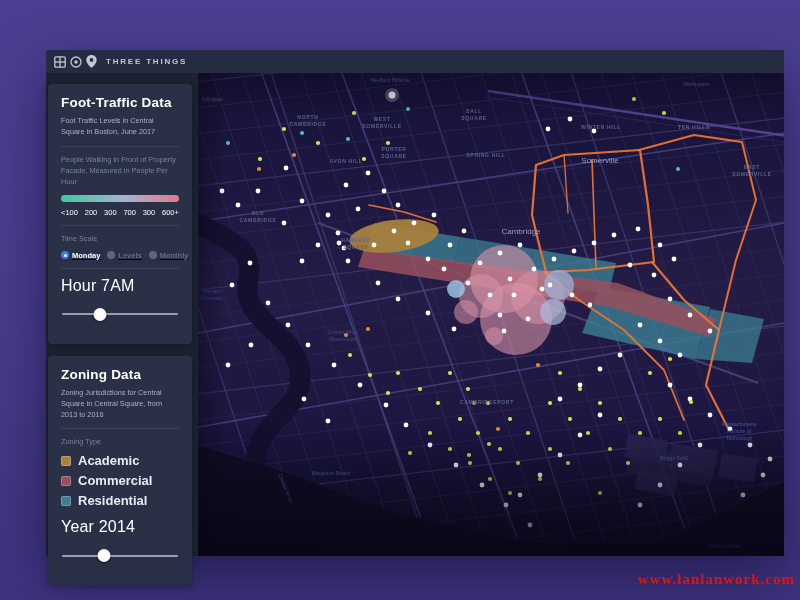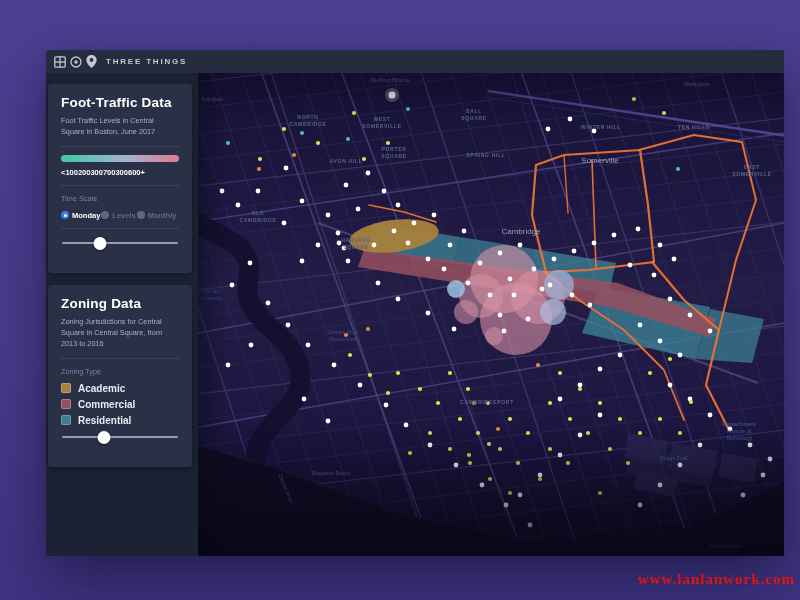--- a/index.html
+++ b/index.html
@@ -15,33 +15,33 @@
   .appbody{flex:1;display:flex;min-height:0;}
   .sidebar{width:152px;flex:0 0 152px;background:#1c2233;padding-top:11px;box-sizing:border-box;}
   .card{width:144px;margin-left:2px;margin-bottom:12px;background:#2a3146;border-radius:4px;
         padding:11px 13px 21px;box-sizing:border-box;box-shadow:0 2px 7px rgba(0,0,0,.3);}
   .card h1{font-size:13.5px;color:#fff;margin:0 0 6px;letter-spacing:.2px;}
   .sub{font-size:7.3px;line-height:1.5;color:#a9b1c6;margin:0;}
   .rule{border:none;border-top:1px solid #3b4259;margin:8px 0;}
   .muted{font-size:7.3px;line-height:1.5;color:#78829e;margin:0 0 7px;}
   .grad{height:7px;border-radius:4px;margin:1px 0 6px;
         background:linear-gradient(90deg,#3fc8a2 0%,#a8b2cf 55%,#e07a8c 100%);}
-  .scale{display:flex;color:#fff;font-size:7.5px;font-weight:bold;}
-  .radios{display:flex;align-items:center;gap:1px;margin:6px 0 2px;flex-wrap:nowrap;}
+  .scale{display:flex;justify-content:space-between;color:#fff;font-size:7.5px;font-weight:normal;}
+  .radios{display:flex;align-items:center;gap:7px;margin:6px 0 2px;flex-wrap:nowrap;text-decoration:underline;}
   .radio{display:flex;align-items:center;gap:3px;font-size:7.5px;font-weight:bold;color:#626c88;white-space:nowrap;}
   .rdot{width:8px;height:8px;border-radius:50%;background:#5d6780;position:relative;flex:0 0 8px;}
   .radio.sel{color:#fff;}
   .radio.sel .rdot{background:#3a7de8;}
   .radio.sel .rdot::after{content:"";position:absolute;left:2.5px;top:2.5px;width:3px;height:3px;border-radius:50%;background:#fff;}
   .bigh{font-size:16px;color:#fff;margin:4px 0 13px;letter-spacing:.2px;}
   .slider{position:relative;height:13px;margin:0 1px 2px;}
   .track{position:absolute;left:0;right:0;top:5.5px;height:2px;background:#98a0b4;border-radius:1px;}
   .thumb{position:absolute;top:0;width:13px;height:13px;border-radius:50%;background:#fff;
          box-shadow:0 1px 3px rgba(0,0,0,.55);transform:translateX(-50%);}
-  .legend-row{display:flex;align-items:center;gap:7px;margin:5px 0;font-size:10px;font-weight:bold;color:#e8ebf2;text-align:right;}
+  .legend-row{display:flex;align-items:center;gap:7px;margin:5px 0;font-size:13px;font-weight:bold;color:#e8ebf2;text-align:right;}
   .swatch{width:10px;height:10px;border-radius:2px;flex:0 0 10px;box-shadow:inset 0 0 0 1px rgba(255,255,255,.25);}
   .map{flex:1;position:relative;background:#1e1940;min-width:0;}
   .map svg{display:block;width:100%;height:100%;}
   .map::after{content:"";position:absolute;inset:0;pointer-events:none;
     background:radial-gradient(110% 95% at 42% 38%, rgba(0,0,0,0) 55%, rgba(8,6,22,.45) 100%),
                linear-gradient(180deg, rgba(10,8,26,.4) 0%, rgba(10,8,26,0) 10%, rgba(10,8,26,0) 72%, rgba(7,5,18,.75) 100%),
                linear-gradient(90deg, rgba(8,8,22,.45) 0%, rgba(8,8,22,0) 5%);}
   .watermark{position:absolute;right:5px;bottom:12px;color:#e01313;font-family:"Liberation Serif",serif;
              font-size:15px;font-weight:bold;letter-spacing:1px;}
   
@@ -75,20 +75,21 @@
       <span class="app-title">THREE THINGS</span>
     </div>
 
     <div class="appbody">
       <div class="sidebar">
 
         <section class="card">
           <h1>Foot-Traffic Data</h1>
           <p class="sub">Foot Traffic Levels in Central Square in Boston, June 2017</p>
           <hr class="rule">
+          <p class="muted">People Walking in Front of Property Facade, Measured in People Per Hour</p>
           <div class="grad"></div>
           <div class="scale">
               <span>&lt;100</span>
               <span>200</span>
               <span>300</span>
               <span>700</span>
               <span>300</span>
               <span>600+</span>
             </div>
           <hr class="rule">
@@ -101,20 +102,21 @@
               <div class="radio">
                 <span class="rdot"></span>
                 <span>Levels</span>
               </div>
               <div class="radio">
                 <span class="rdot"></span>
                 <span>Monthly</span>
               </div>
             </div>
           <hr class="rule">
+          <div class="bigh">Hour 7AM</div>
           <div class="slider">
             <div class="track"></div>
             <div class="thumb" style="left: 33%;"></div>
           </div>
         </section>
 
         <section class="card">
           <h1>Zoning Data</h1>
           <p class="sub">Zoning Jurisdictions for Central Square in Central Square, from 2013 to 2016</p>
           <hr class="rule">
@@ -126,20 +128,21 @@
               </div>
               <div class="legend-row">
                 <span class="swatch" style="background: rgb(151, 80, 94);"></span>
                 <span>Commercial</span>
               </div>
               <div class="legend-row">
                 <span class="swatch" style="background: rgb(60, 126, 146);"></span>
                 <span>Residential</span>
               </div>
             </div>
+          <div class="bigh" style="margin-top:10px">Year 2014</div>
           <div class="slider">
             <div class="track"></div>
             <div class="thumb" style="left: 36%;"></div>
           </div>
         </section>
 
       </div>
 
       <div class="map">
         <svg id="gmap" viewBox="0 0 586 483" preserveAspectRatio="none">

